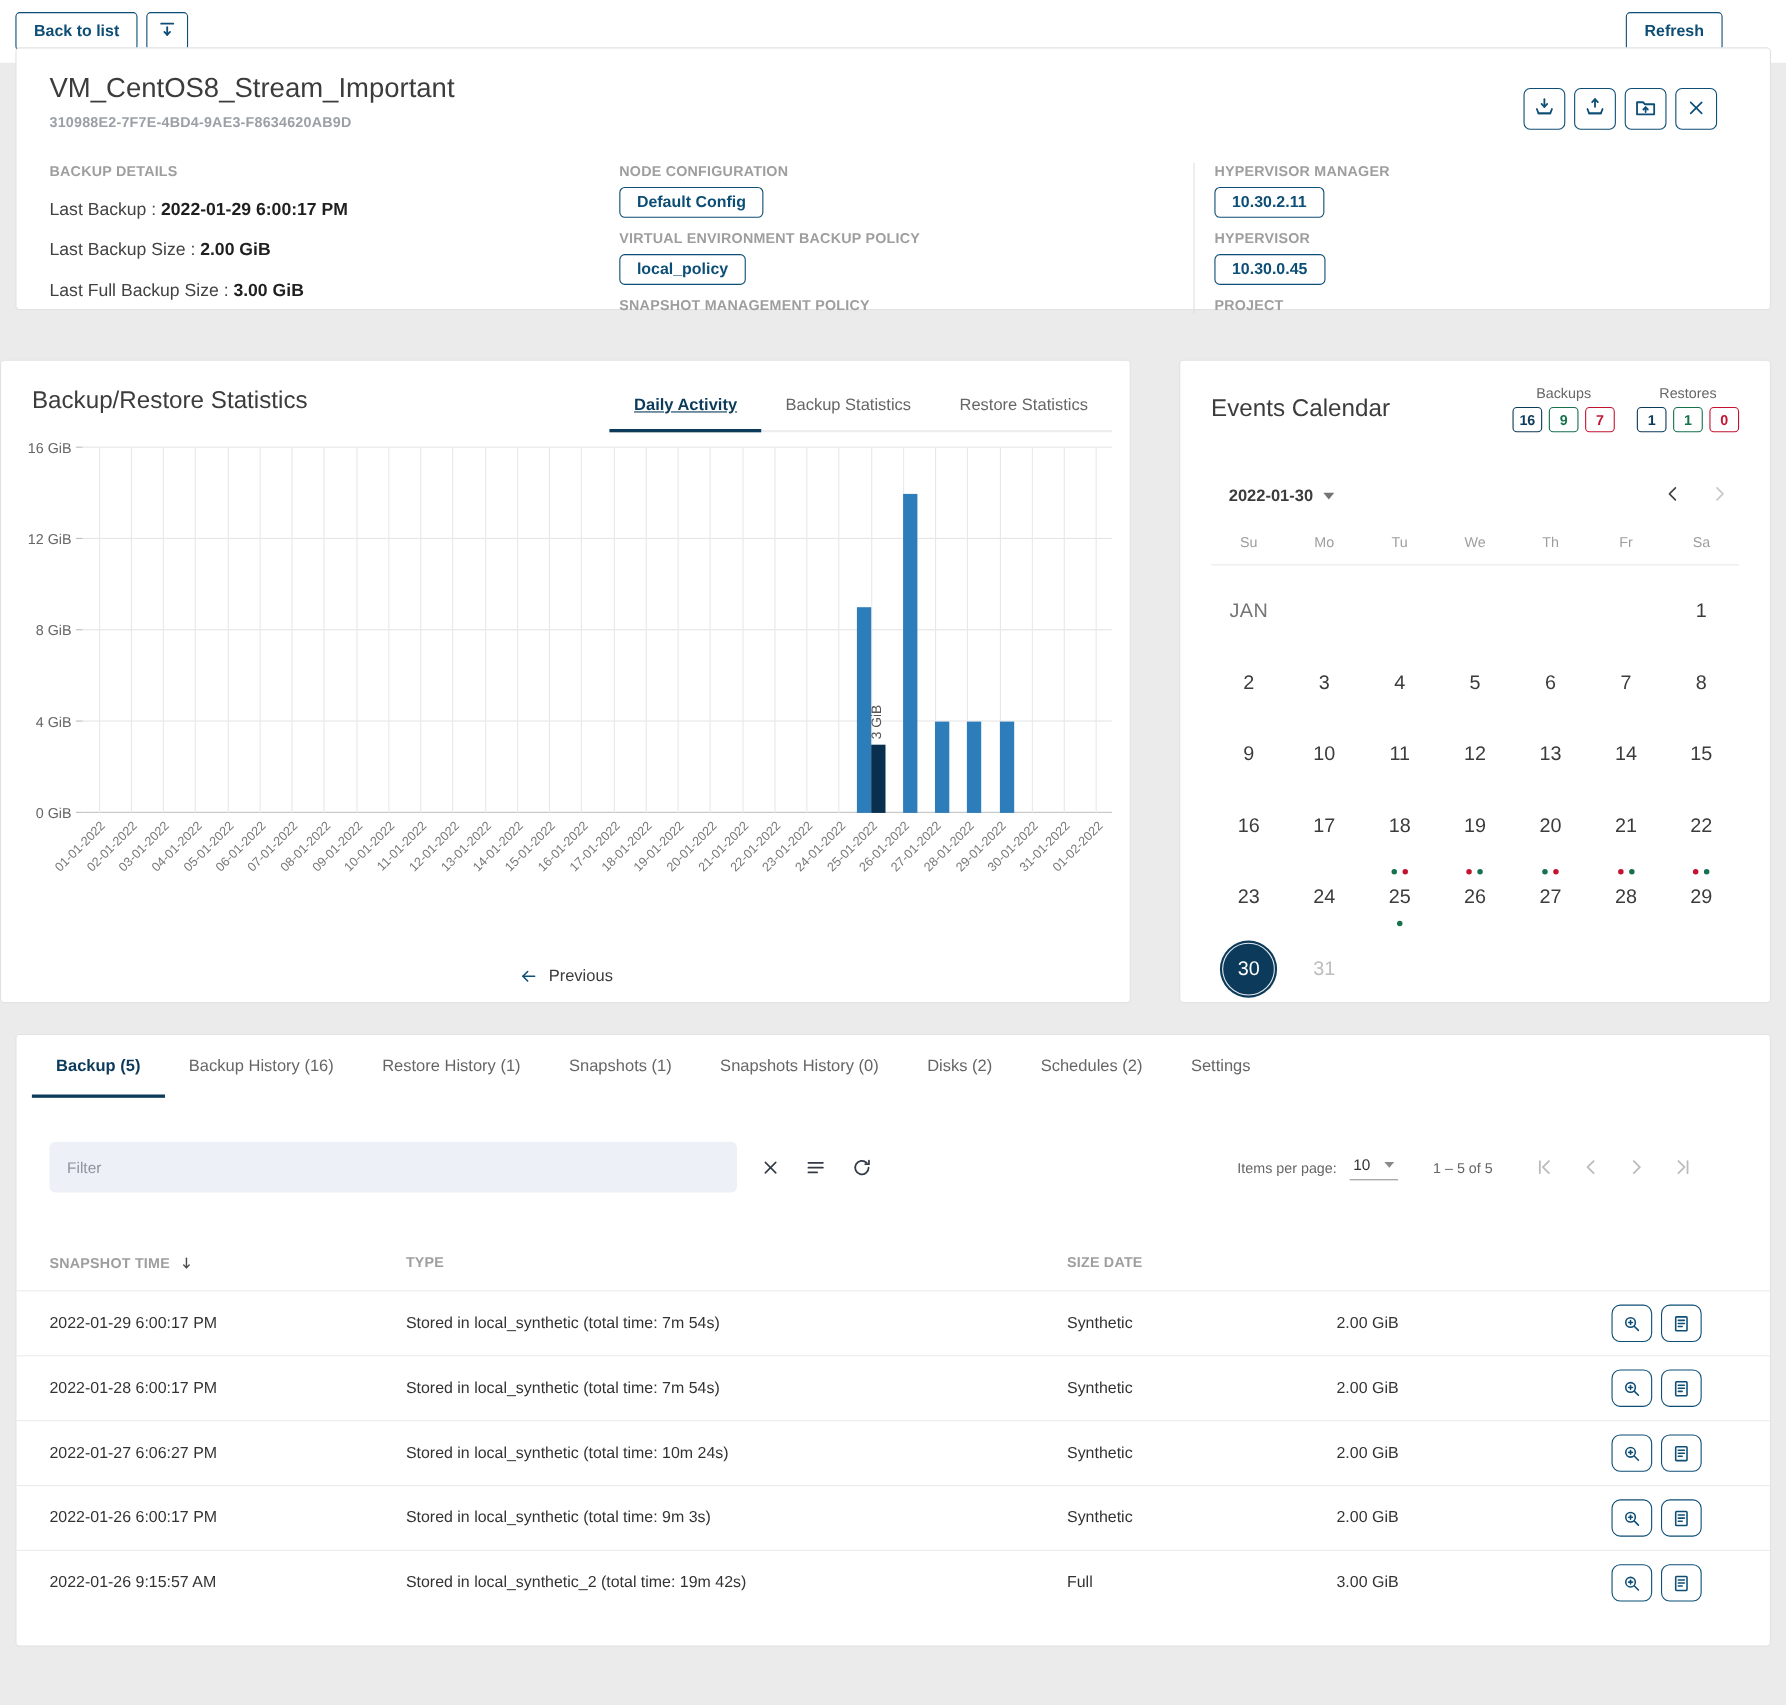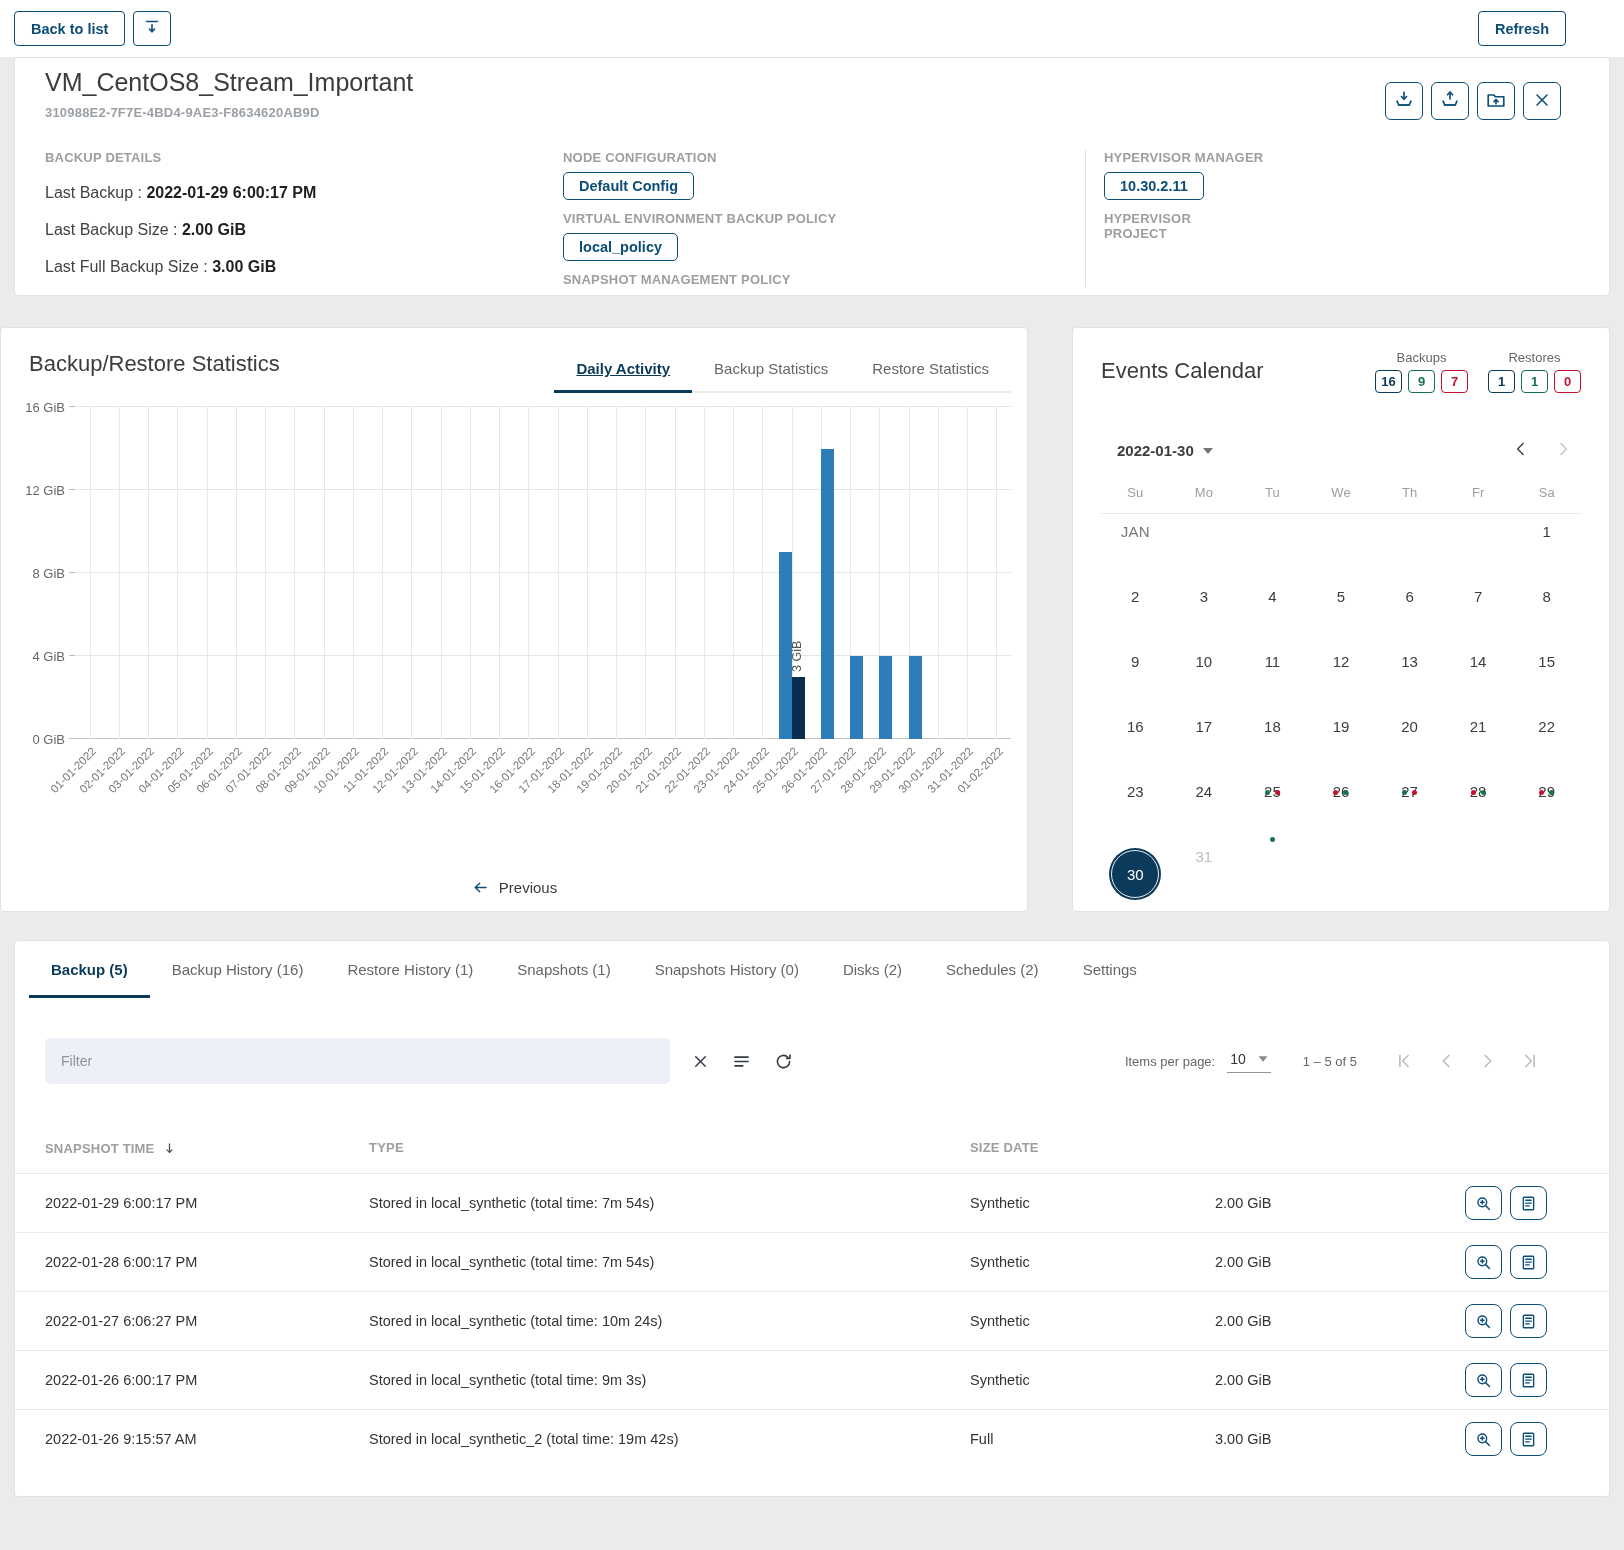--- a/index.html
+++ b/index.html
@@ -18,21 +18,21 @@
     display:flex;align-items:center;padding:0 58px 0 14px}
   .btn-outline{display:inline-flex;align-items:center;justify-content:center;height:35px;
     padding:0 16px;border:1px solid var(--navy);border-radius:4px;color:var(--navy);
     font-weight:700;font-size:14.5px;background:#fff;cursor:pointer;font-family:inherit;white-space:nowrap}
   .icon-btn{width:38px;height:35px;padding:0}
   .topbar .icon-btn{margin-left:8px}
   .topbar .refresh{margin-left:auto}
   
   .card{position:absolute;background:#fff;border:1px solid #e2e2e2;border-radius:4px}
   
-  #card-vm{left:14px;top:57px;width:1596px;height:239px;padding:10px 30px}
+  #card-vm{left:14px;top:43px;width:1596px;height:239px;padding:22px 30px}
   .vm-head{display:flex;align-items:flex-start}
   .vm-title{font-size:25px;color:#3c3c3c;font-weight:400}
   .vm-uuid{margin-top:8px;font-size:13px;font-weight:700;color:#9aa0a6;letter-spacing:.2px}
   .vm-actions{margin-left:auto;display:flex;gap:8px;margin-top:14px;padding-right:18px}
   .action-sq{width:38px;height:38px;border:1px solid var(--navy);border-radius:6px;background:#fff;
     color:var(--navy);display:flex;align-items:center;justify-content:center;cursor:pointer}
   .vm-cols{display:flex;margin-top:30px}
   .vm-col1{width:518px}
   .vm-col2{width:522px}
   .vm-col3{border-left:1px solid #e0e0e0;padding-left:18px;flex:1}
@@ -87,22 +87,22 @@
   .cal-month{font-size:15px;font-weight:700;color:#3c3c3c;display:flex;align-items:center;gap:9px;cursor:pointer}
   .caret-down{width:0;height:0;border-left:5px solid transparent;border-right:5px solid transparent;border-top:6px solid #757575}
   .cal-chevrons{margin-left:auto;display:flex;gap:22px}
   .chev{cursor:pointer;display:flex}
   .chev.enabled{color:#424242}
   .chev.disabled{color:#c7c7c7}
   .cal-weekdays{display:grid;grid-template-columns:repeat(7,1fr);margin-top:26px;
     font-size:13px;color:#9e9e9e;text-align:center}
   .cal-divider{border-top:1px solid #e8e8e8;margin-top:13px}
   .cal-grid{display:grid;grid-template-columns:repeat(7,1fr);grid-auto-rows:65px;margin-top:9px}
-  .cal-cell{position:relative;display:flex;justify-content:center;
-    font-size:15px;color:#3c3c3c}
+  .cal-cell{position:relative;display:flex;align-items:center;justify-content:center;
+    font-size:18px;color:#3c3c3c}
   .cal-cell.month-label{color:#757575;letter-spacing:.3px}
   .cal-cell.muted{color:#bdbdbd}
   .cal-cell .dots{position:absolute;top:7px;left:0;right:0;display:flex;justify-content:center;gap:5px}
   .cal-cell .dots.bottom{top:auto;bottom:6px}
   .dot{width:5px;height:5px;border-radius:50%}
   .dot.green{background:var(--green)}
   .dot.red{background:var(--red)}
   .cal-cell.selected .num{width:52px;height:52px;border-radius:50%;background:var(--dark-navy);
     color:#fff;display:flex;align-items:center;justify-content:center;position:relative}
   .cal-cell.selected .num::after{content:"";position:absolute;inset:2px;border:1.5px solid rgba(255,255,255,.9);border-radius:50%}
@@ -204,20 +204,21 @@
       <div class="sec-label">NODE CONFIGURATION</div>
       <div><span class="chip">Default Config</span></div>
       <div class="sec-label">VIRTUAL ENVIRONMENT BACKUP POLICY</div>
       <div><span class="chip">local_policy</span></div>
       <div class="sec-label">SNAPSHOT MANAGEMENT POLICY</div>
     </div>
     <div class="vm-col3">
       <div class="sec-label">HYPERVISOR MANAGER</div>
       <div><span class="chip">10.30.2.11</span></div>
       <div class="sec-label">HYPERVISOR</div>
+      <div><span class="chip">10.30.0.45</span></div>
       <div class="sec-label">PROJECT</div>
     </div>
   </div>
 </div>
 
 <div class="card" id="card-stats">
   <div class="stats-head">
     <div class="stats-title">Backup/Restore Statistics</div>
     <div class="stats-tabs">
         <div class="stat-tab active">Daily Activity</div>

